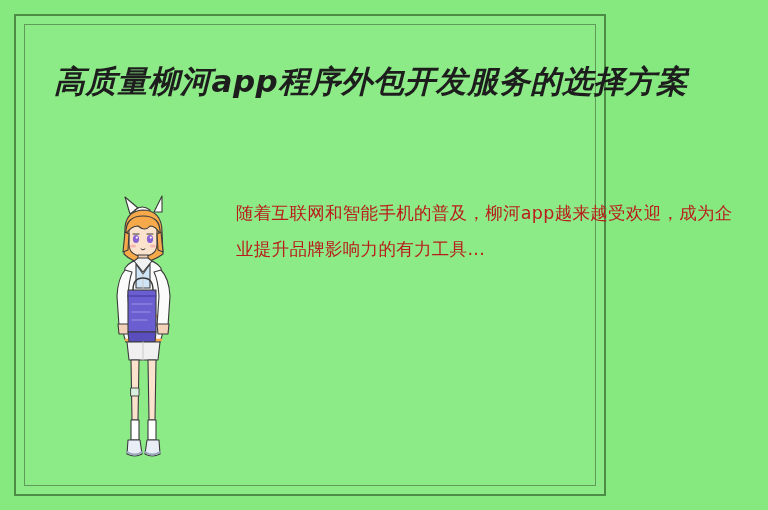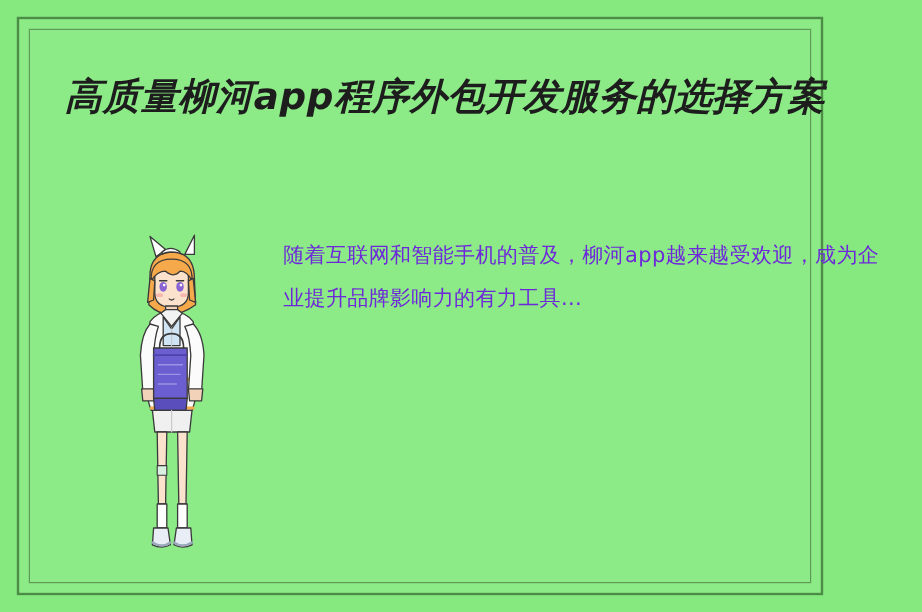--- a/index.html
+++ b/index.html
@@ -10,21 +10,21 @@
     width: 768px;
     height: 510px;
     background: #86e97f;
     font-family: "Liberation Sans", sans-serif;
     overflow: hidden;
   }
   .card {
     position: absolute;
     left: 14px;
     top: 14px;
-    width: 672px;
+    width: 592px;
     height: 482px;
     background: #8ceb86;
     box-sizing: border-box;
   }
   .frame-outer {
     position: absolute;
     left: 0;
     top: 0;
     right: 0;
     bottom: 0;
@@ -54,21 +54,21 @@
     letter-spacing: 0.5px;
   }
   .body-text {
     position: absolute;
     left: 222px;
     top: 182px;
     width: 508px;
     font-family: "DejaVu Sans", sans-serif;
     font-size: 17.5px;
     line-height: 2.05;
-    color: #6d28d9;
+    color: #b91c1c;
     letter-spacing: 0.3px;
   }
 
   
   .character {
     position: absolute;
     left: 78px;
     top: 178px;
     width: 120px;
     height: 295px;

